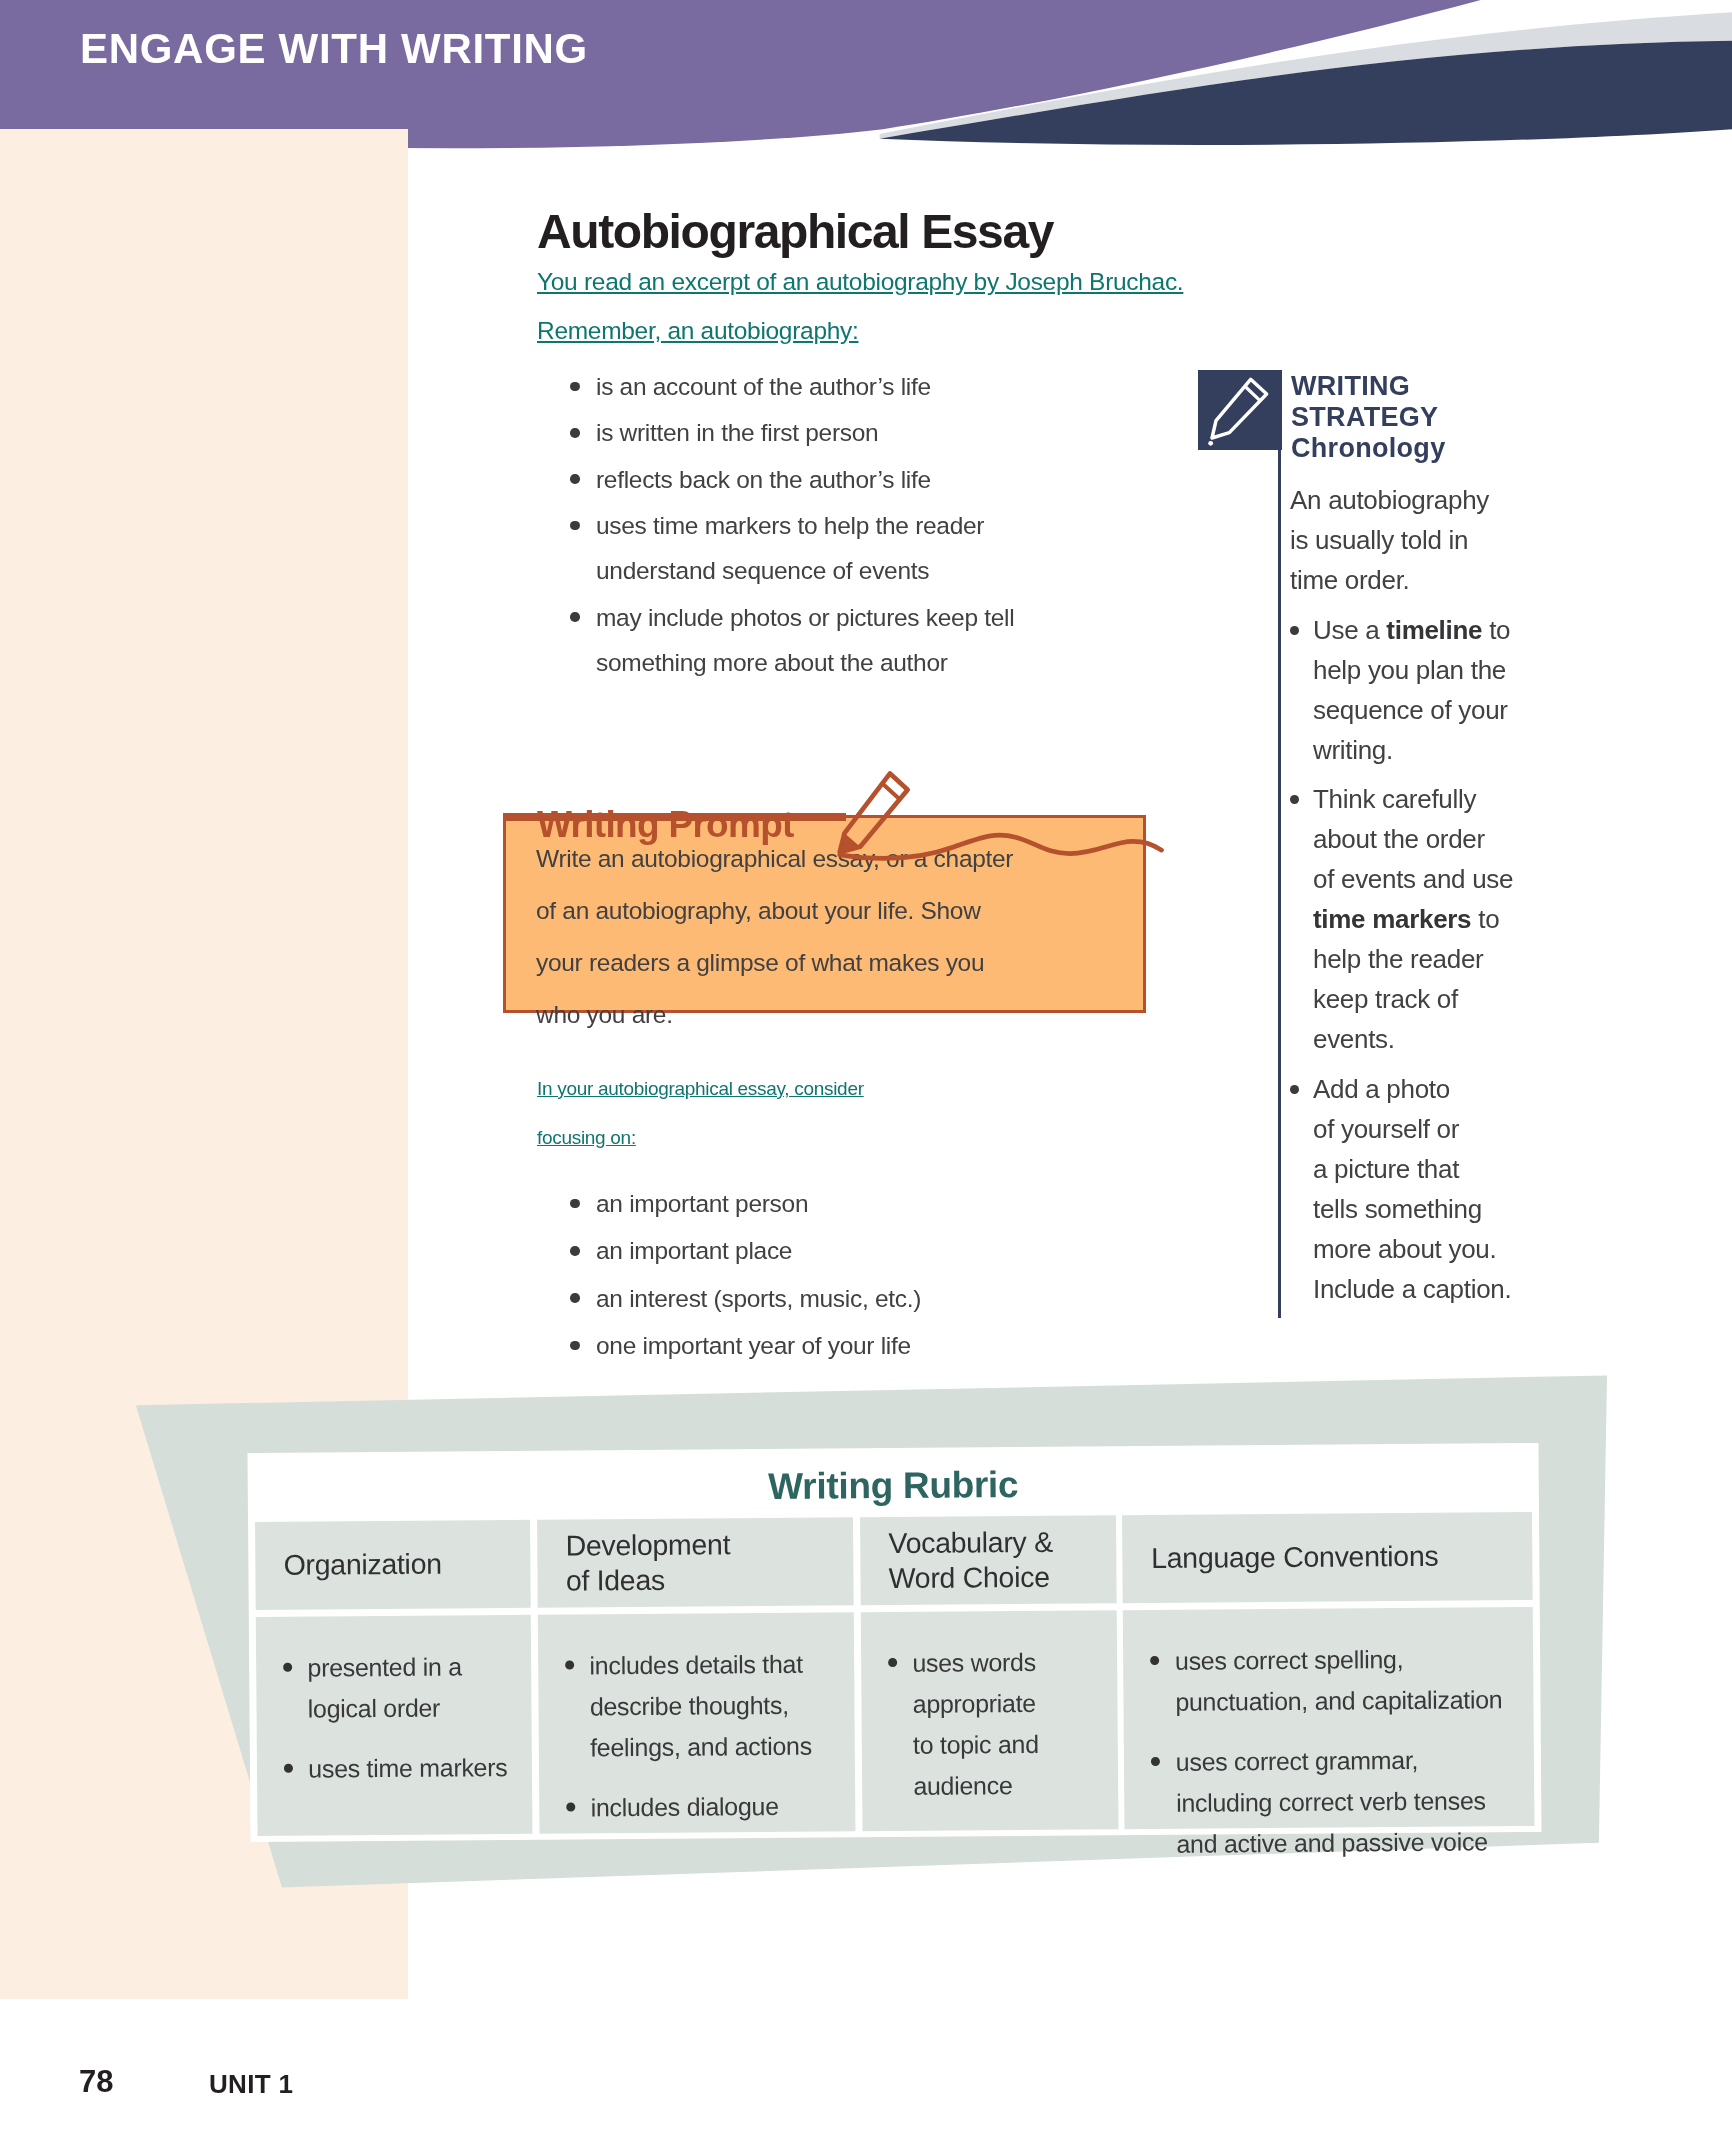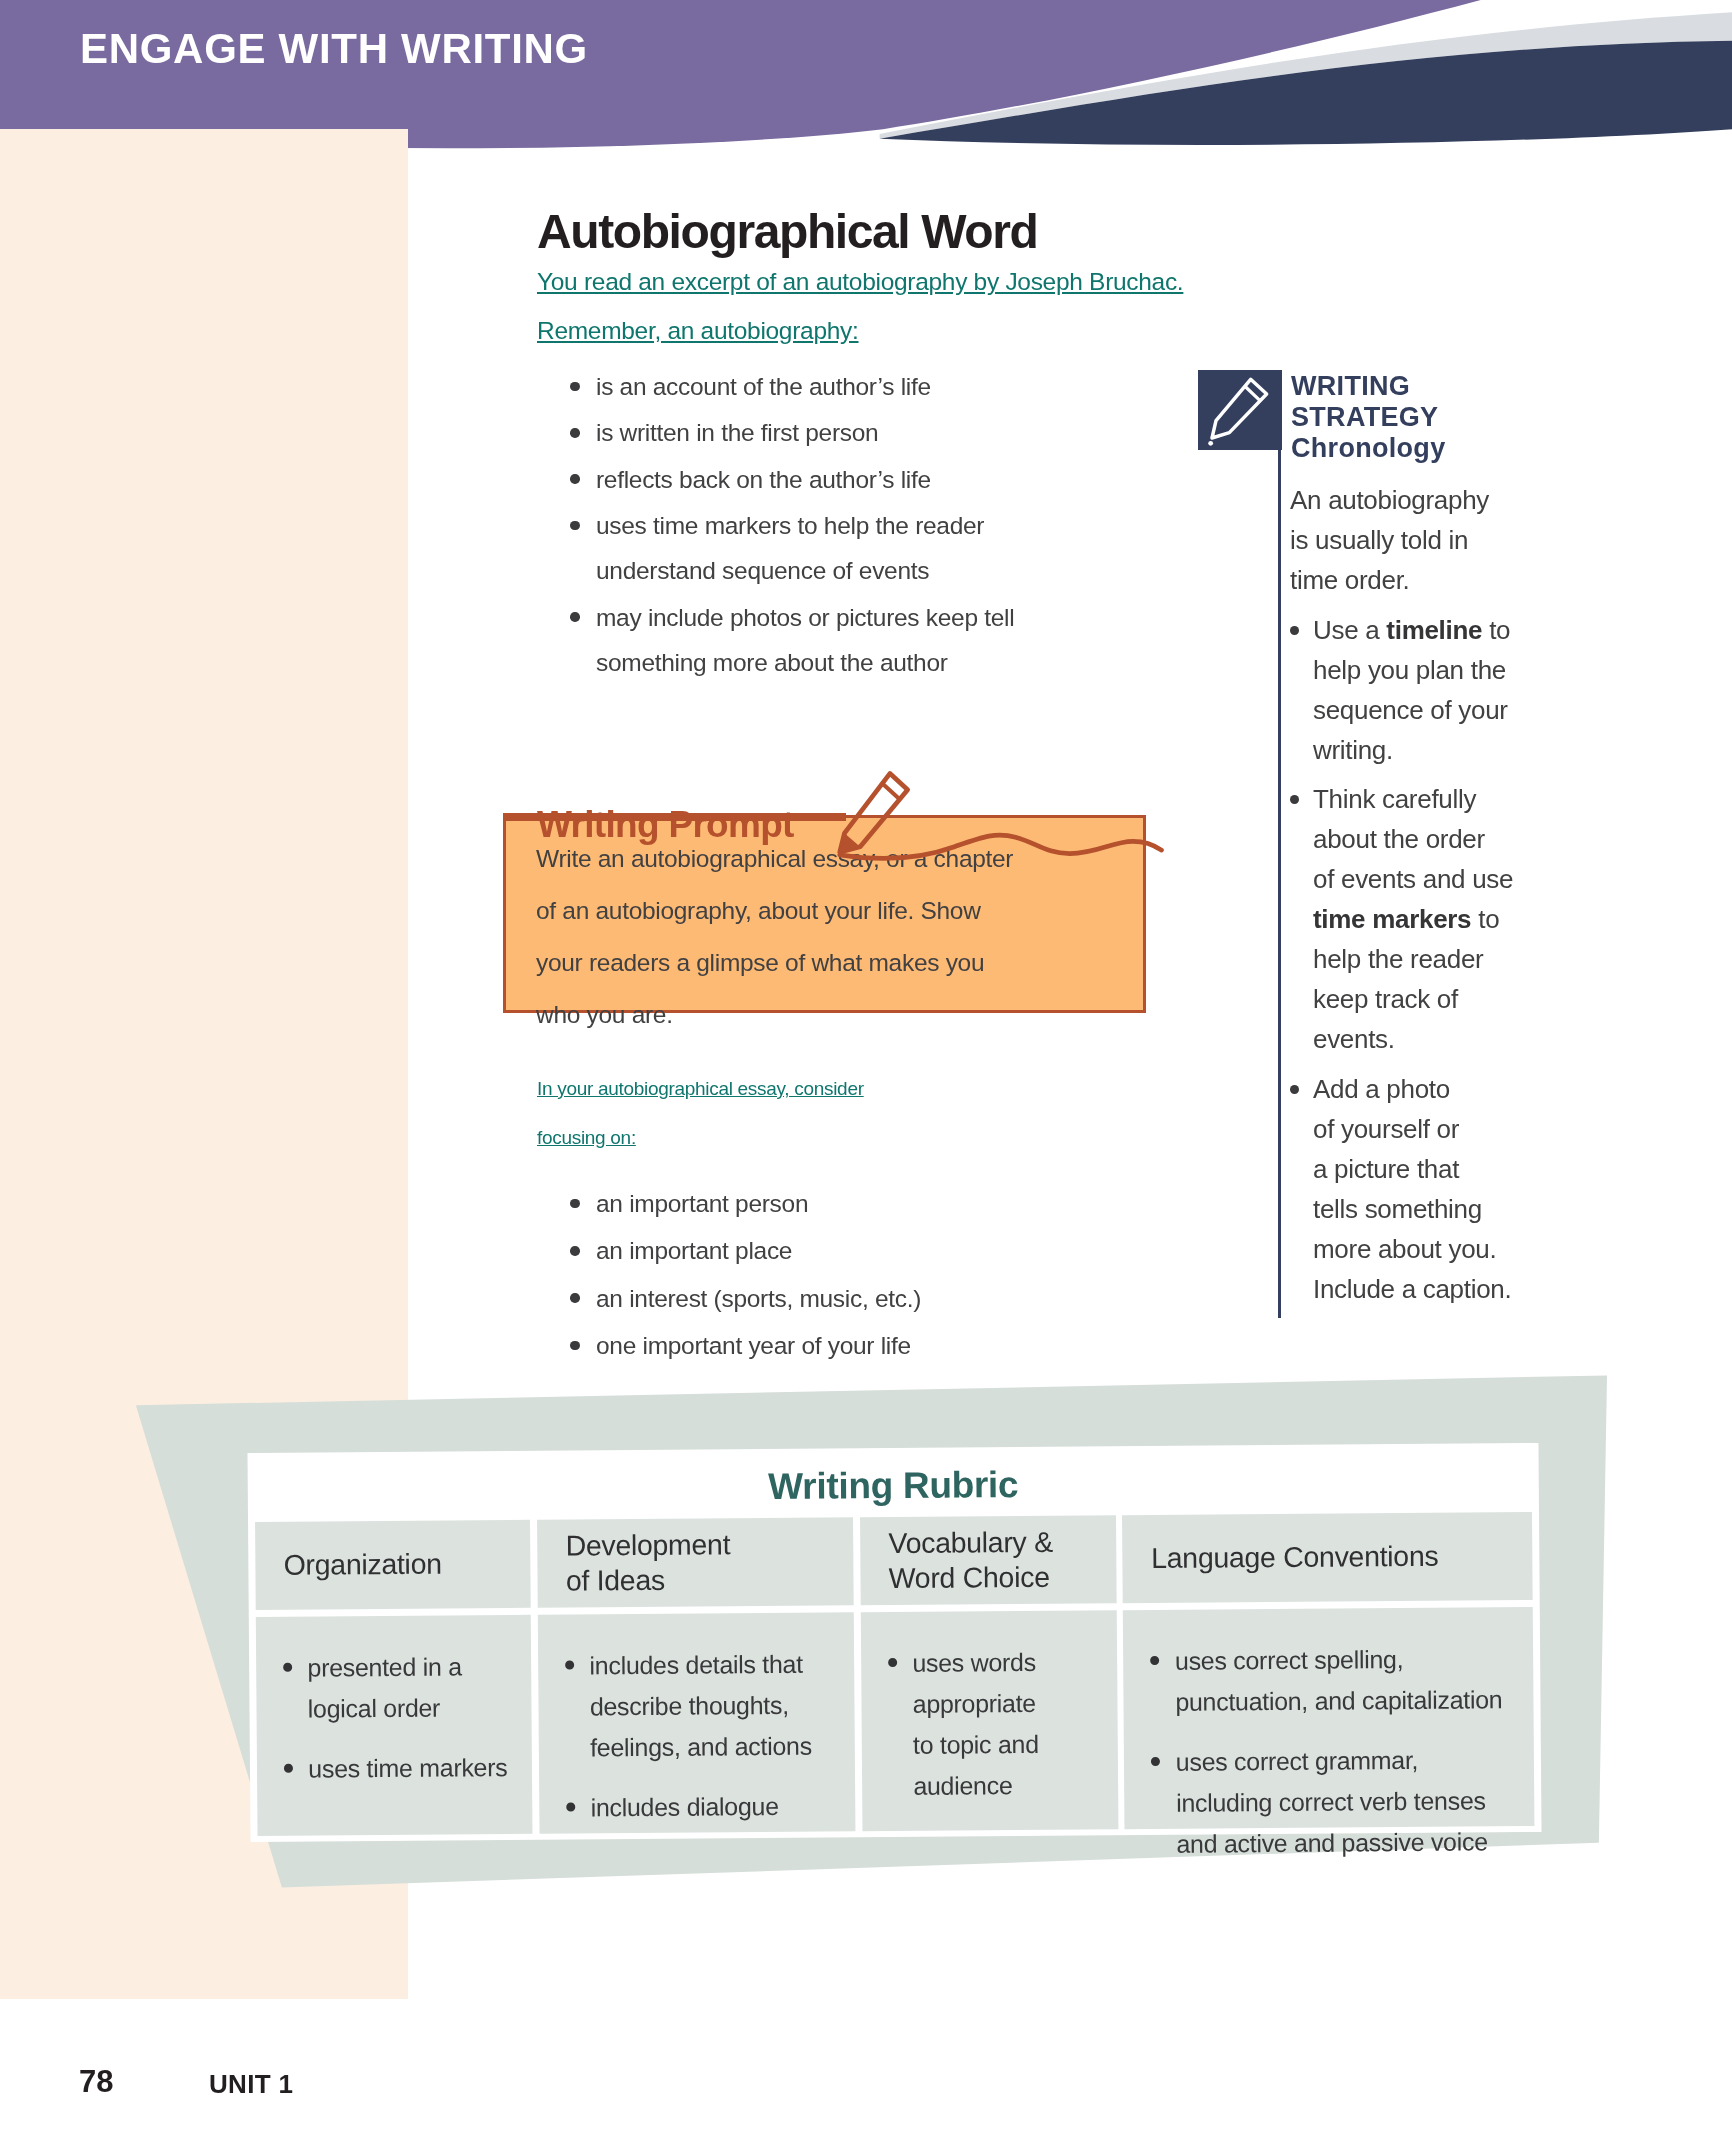--- a/index.html
+++ b/index.html
@@ -110,21 +110,21 @@
 
 <svg id="header-svg" class="abs" viewBox="0 0 2550 250" aria-hidden="true">
   <path d="M0,0 L2180,0 C1900,75 1560,150 1300,190 C1000,225 450,228 0,196 Z" fill="#796b9f"></path>
   <path d="M2550,18 C2100,46 1750,108 1295,197 L1295,204 C1750,127 2100,66 2550,60 Z" fill="#d9dde1"></path>
   <path d="M2550,60 C2100,66 1750,127 1295,204 C1700,222 2250,212 2550,190 Z" fill="#343f5e"></path>
 </svg>
 <div id="banner-title" class="abs">ENGAGE WITH WRITING</div>
 
 <div id="cream-bar" class="abs"></div>
 
-<div id="page-title" class="abs">Autobiographical Word</div>
+<div id="page-title" class="abs">Autobiographical Essay</div>
 <div id="intro1" class="abs main-text">You read an excerpt of an autobiography by Joseph Bruchac.</div>
 <div id="intro2" class="abs main-text">Remember, an autobiography:</div>
 
 <ul id="bullets-main" class="abs blist">
     <li><span>is an account of the author’s life</span></li>
     <li><span>is written in the first person</span></li>
     <li><span>reflects back on the author’s life</span></li>
     <li><span>uses time markers to help the reader
 understand sequence of events</span></li>
     <li><span>may include photos or pictures keep tell

